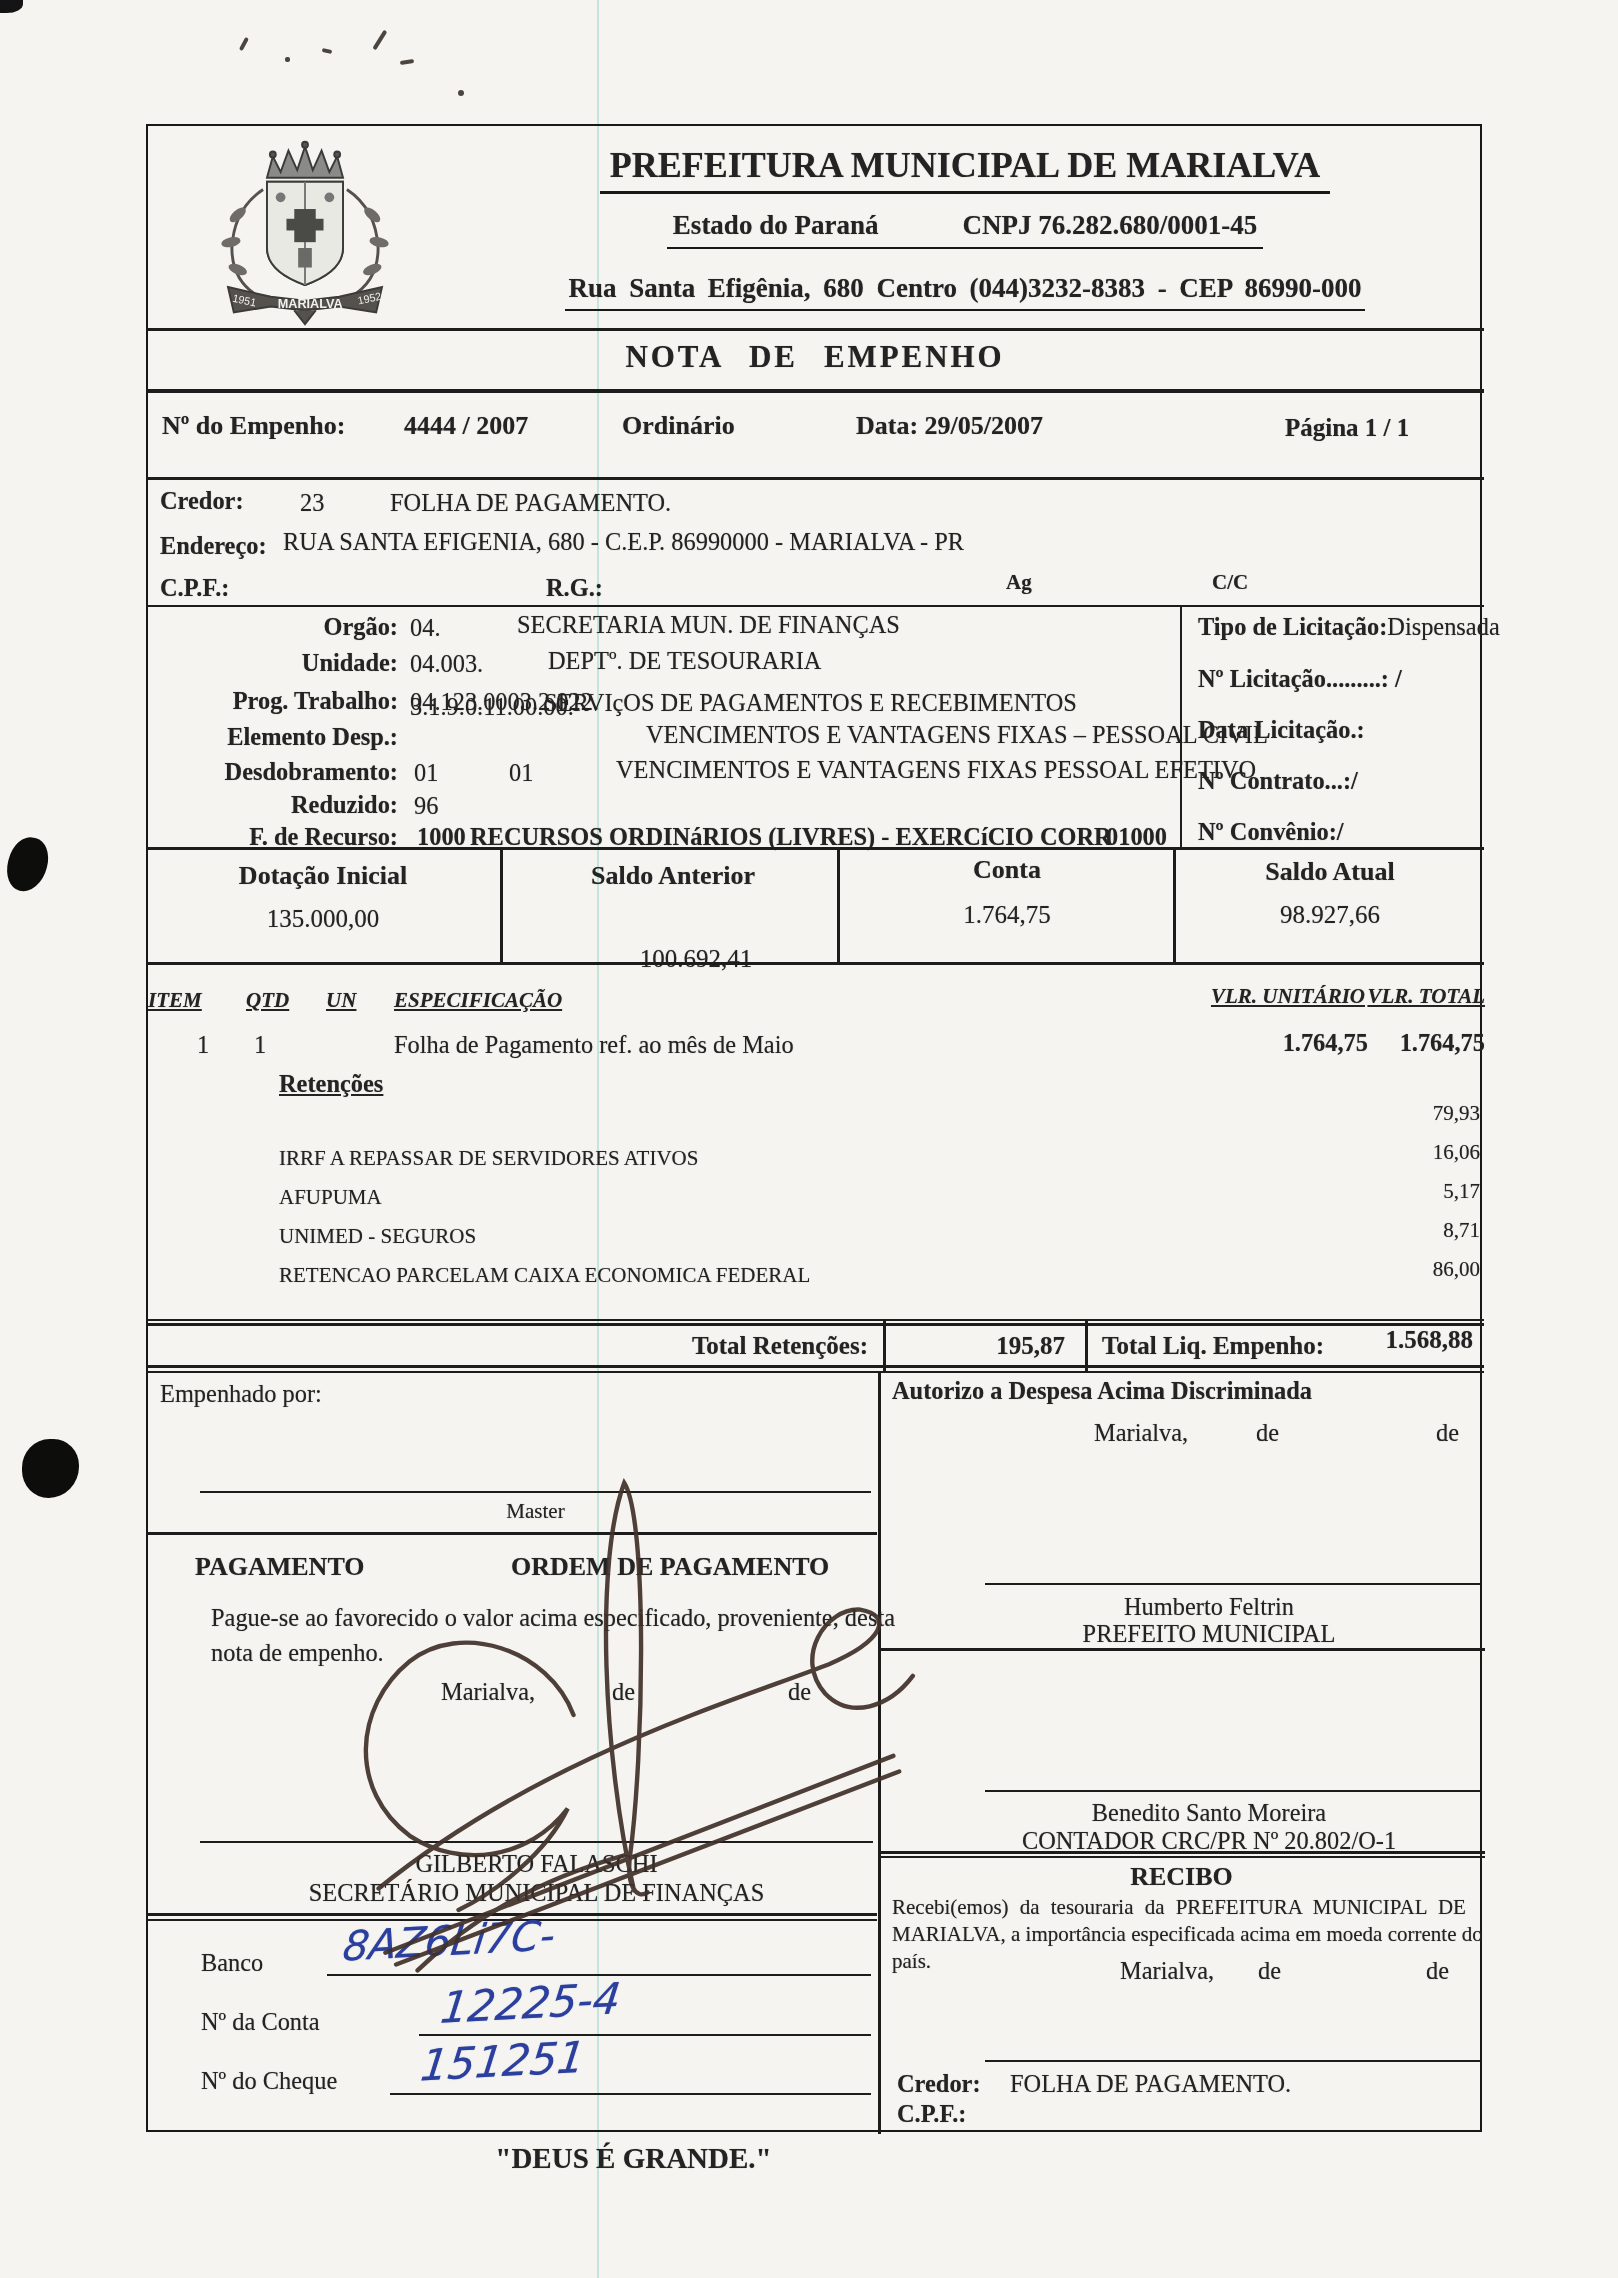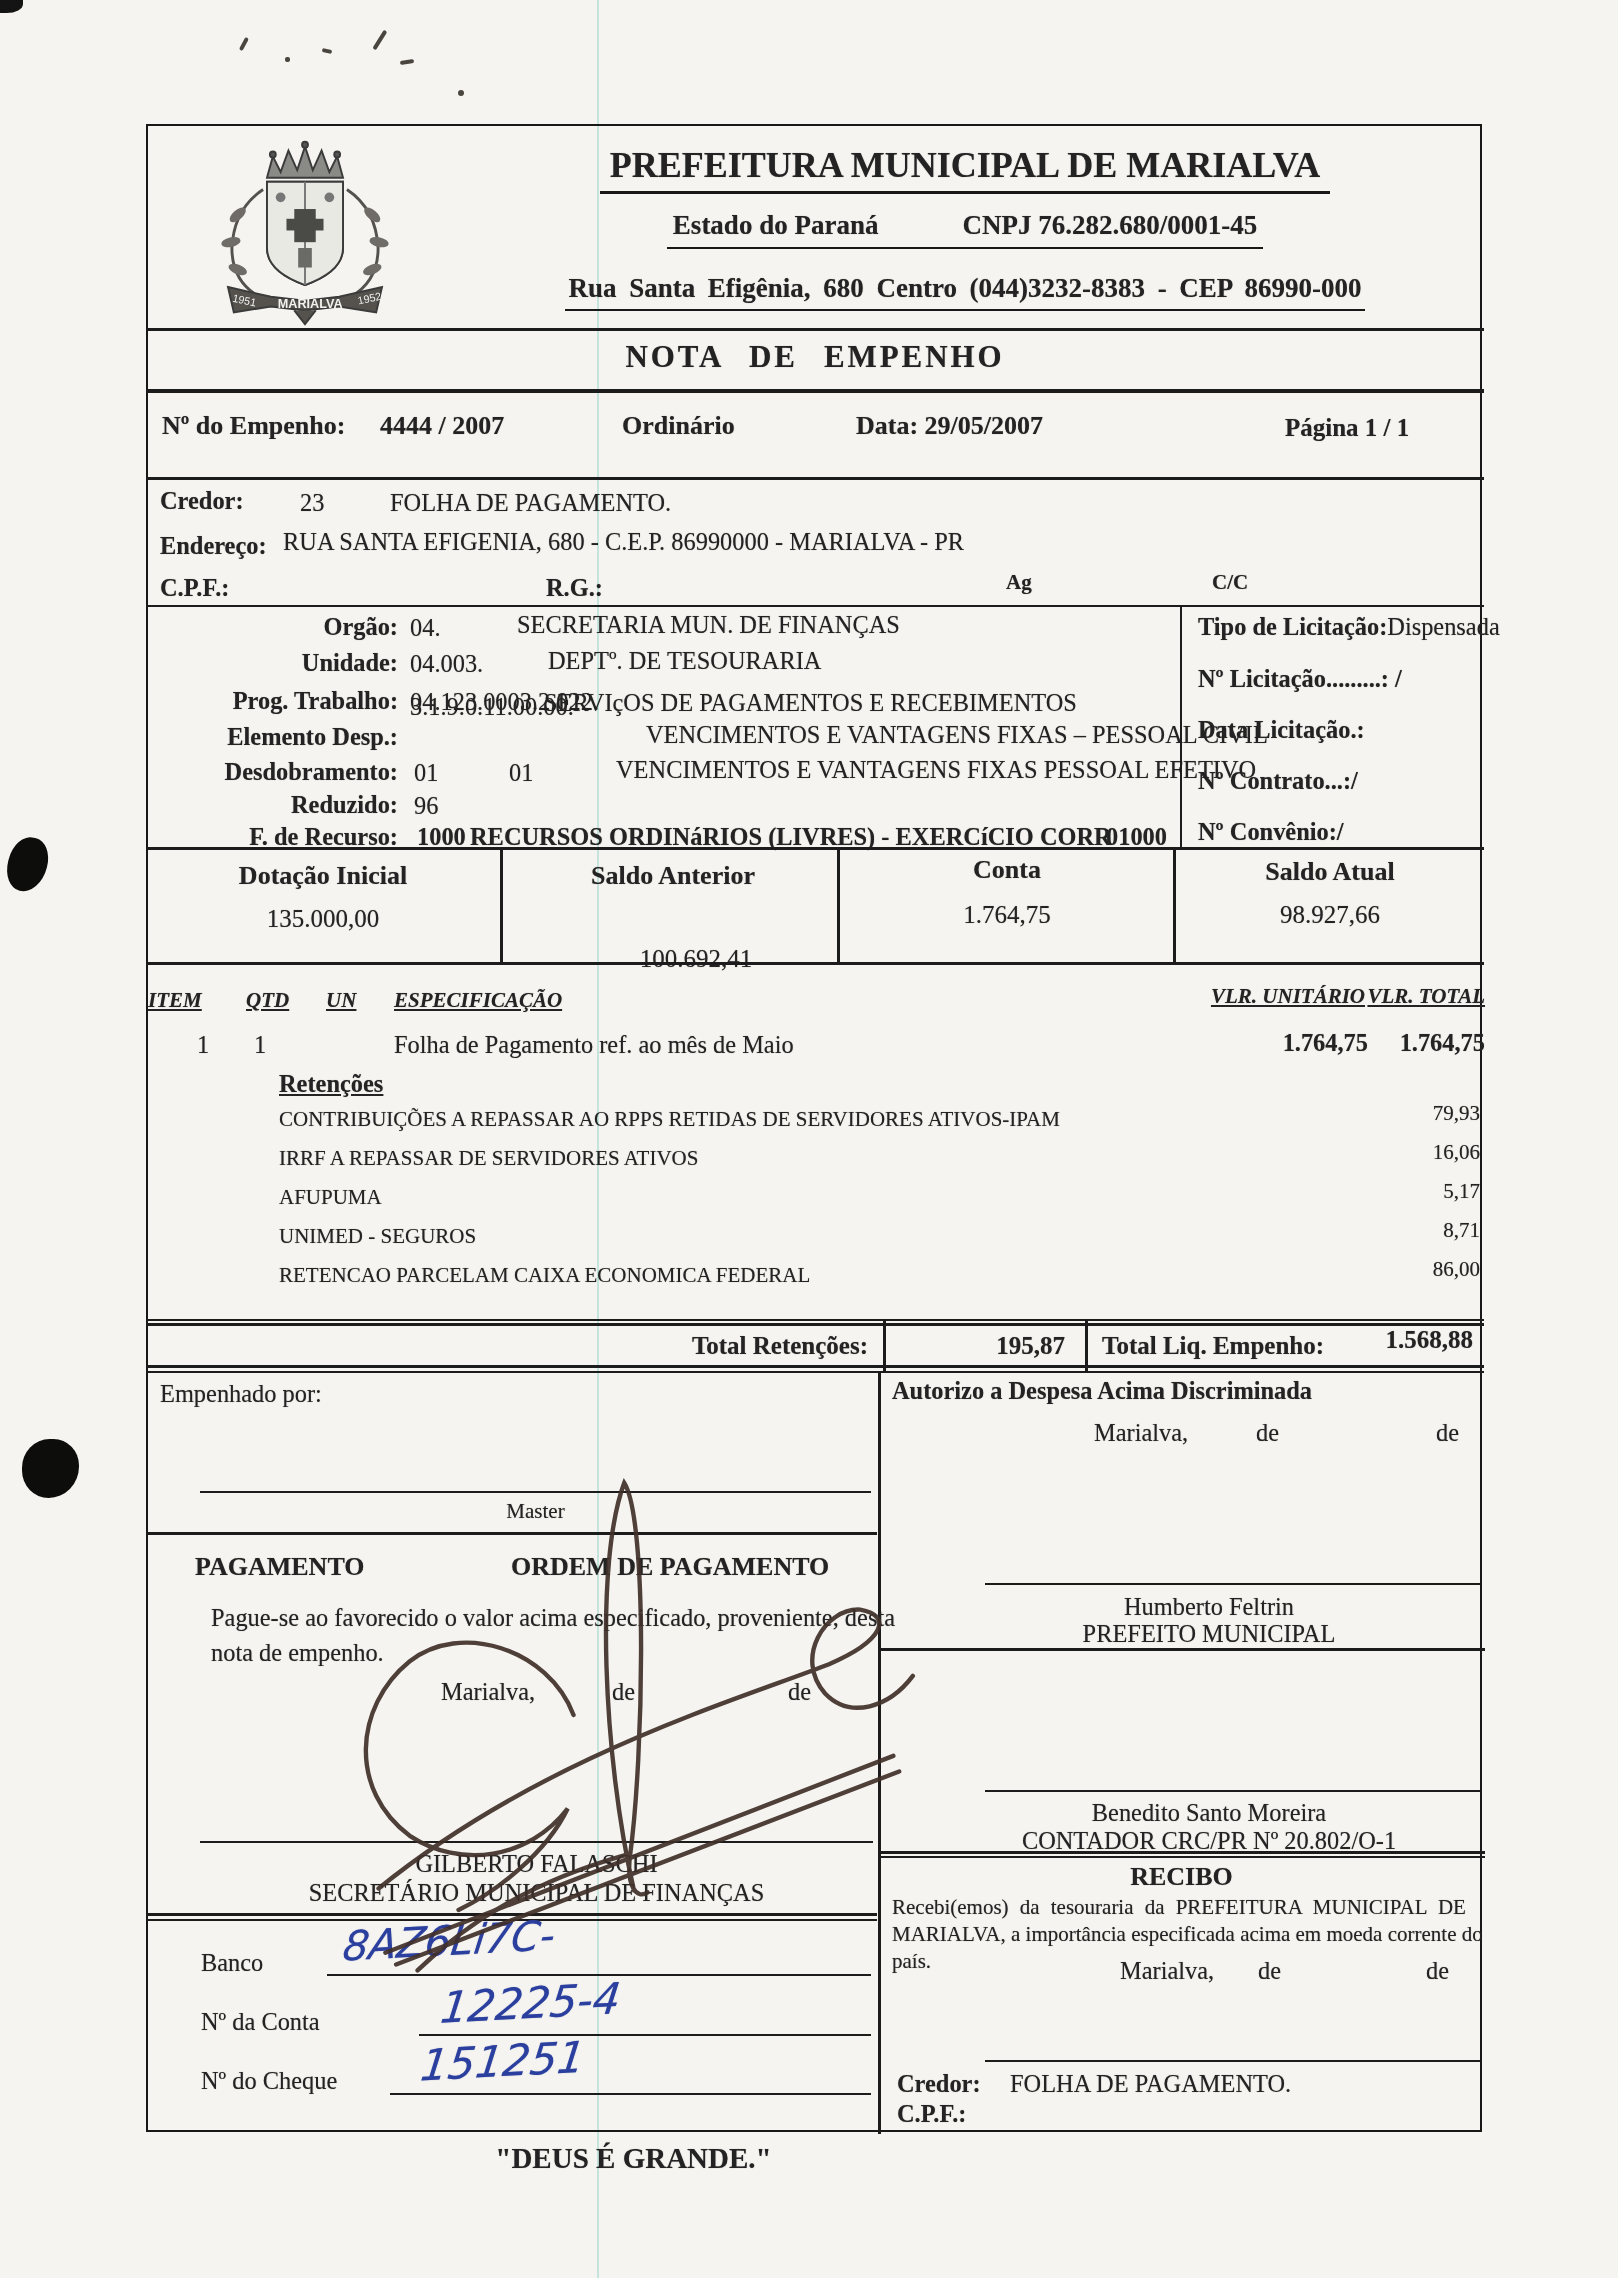--- a/index.html
+++ b/index.html
@@ -91,21 +91,21 @@
 
   <div class="abs ctr" style="left:458px;top:274px;width:1014px;">
     <span class="b scan t28" style="display:inline-block;border-bottom:2.9px solid #181818;padding:0 3.9px 4.9px;word-spacing:5.9px;">Rua Santa Efigênia, 680    Centro    (044)3232-8383  -  CEP 86990-000</span>
   </div>
 
   <div class="hl" style="left:146px;top:328px;width:1338px;height:2.9px;"></div>
   <div class="abs ctr b scan" style="left:146px;top:339px;width:1338px;font-size:31px;letter-spacing:2.9px;word-spacing:15.6px;">NOTA  DE  EMPENHO</div>
   <div class="hl" style="left:146px;top:389px;width:1338px;height:3.9px;"></div>
 
   <div class="abs b scan t27" style="left:162px;top:412px;">Nº do Empenho:</div>
-  <div class="abs b scan t27" style="left:380px;top:412px;">4444 / 2007</div>
+  <div class="abs b scan t27" style="left:404px;top:412px;">4444 / 2007</div>
   <div class="abs b scan t27" style="left:622px;top:412px;">Ordinário</div>
   <div class="abs b scan t27" style="left:856px;top:412px;">Data: 29/05/2007</div>
   <div class="abs b scan t26" style="left:1285px;top:414px;">Página  1 / 1</div>
   <div class="hl" style="left:146px;top:477px;width:1338px;height:2.9px;"></div>
 
   <div class="abs b scan t25" style="left:160px;top:488px;">Credor:</div>
   <div class="abs scan t25" style="left:300px;top:490px;">23</div>
   <div class="abs scan t25" style="left:390px;top:490px;">FOLHA DE PAGAMENTO.</div>
   <div class="abs b scan t25" style="left:160px;top:533px;">Endereço:</div>
   <div class="abs scan t25" style="left:283px;top:529px;">RUA SANTA EFIGENIA, 680  -  C.E.P. 86990000  -  MARIALVA  -  PR</div>
@@ -176,21 +176,20 @@
   <div class="abs b i u scan t24 rt" style="left:1348px;top:985px;width:137px;">VLR. TOTAL</div>
 
   <div class="abs scan t25" style="left:197px;top:1032px;">1</div>
   <div class="abs scan t25" style="left:254px;top:1032px;">1</div>
   <div class="abs scan t25" style="left:394px;top:1032px;">Folha de Pagamento ref. ao mês de Maio</div>
   <div class="abs b scan t25 rt" style="left:1200px;top:1030px;width:168px;">1.764,75</div>
   <div class="abs b scan t25 rt" style="left:1358px;top:1030px;width:127px;">1.764,75</div>
 
   <div class="abs b u scan t25" style="left:279px;top:1071px;">Retenções</div>
 
-  <div class="abs scan t24" style="left:279px;top:1108px;">CONTRIBUIÇÕES A REPASSAR AO RPPS RETIDAS DE SERVIDORES ATIVOS-IPAM</div>
   <div class="abs scan t24 rt" style="left:1363px;top:1102px;width:117px;">79,93</div>
   <div class="abs scan t24" style="left:279px;top:1147px;">IRRF A REPASSAR DE SERVIDORES ATIVOS</div>
   <div class="abs scan t24 rt" style="left:1363px;top:1141px;width:117px;">16,06</div>
   <div class="abs scan t24" style="left:279px;top:1186px;">AFUPUMA</div>
   <div class="abs scan t24 rt" style="left:1363px;top:1180px;width:117px;">5,17</div>
   <div class="abs scan t24" style="left:279px;top:1225px;">UNIMED - SEGUROS</div>
   <div class="abs scan t24 rt" style="left:1363px;top:1219px;width:117px;">8,71</div>
   <div class="abs scan t24" style="left:279px;top:1264px;">RETENCAO PARCELAM CAIXA ECONOMICA FEDERAL</div>
   <div class="abs scan t24 rt" style="left:1363px;top:1258px;width:117px;">86,00</div>
 

